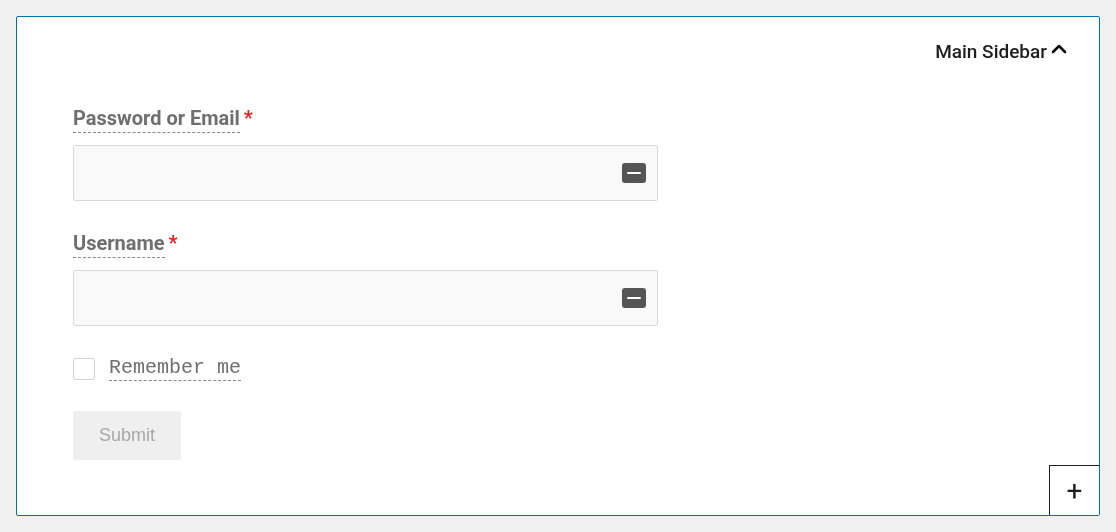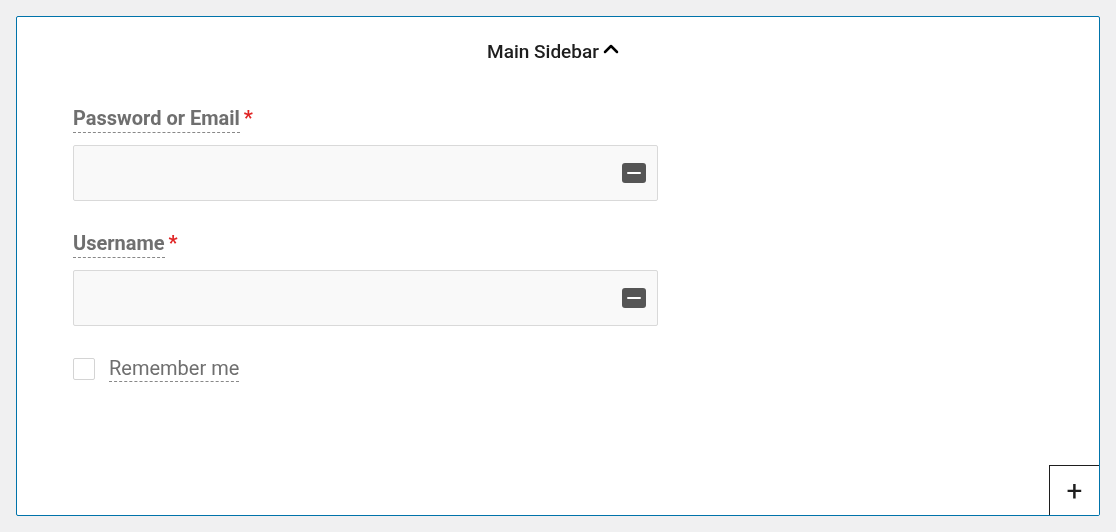--- a/index.html
+++ b/index.html
@@ -18,21 +18,21 @@
     .panel {
       background: #fff;
       border: 1.5px solid #0073aa;
       border-radius: 2px;
       height: 100%;
       position: relative;
       overflow: hidden;
     }
     .panel-header {
       display: flex;
-      justify-content: center;
+      justify-content: flex-end;
       align-items: center;
       padding: 20px 28px 10px 22px;
     }
     .panel-title {
       font-size: 19px;
       font-weight: 500;
       color: #1e1e1e;
     }
     .collapse-icon {
       font-size: 20px;
@@ -95,20 +95,21 @@
       height: 2px;
       background: #fff;
       box-shadow: -4px -4px 0 -1px #fff, 0px -4px 0 -1px #fff, 4px -4px 0 -1px #fff;
       border-radius: 1px;
     }
     .remember-row {
       display: flex;
       align-items: center;
       gap: 14px;
       margin-bottom: 30px;
+      font-family: Liberation Mono, monospace;
     }
     .checkbox {
       width: 22px;
       height: 22px;
       border: 1.5px solid #d4d4d4;
       background: #fff;
       border-radius: 2px;
     }
     .remember-label {
       font-size: 20px;
@@ -178,19 +179,20 @@
         <input type="password" class="text-input" value="" style="">
         <div class="keyboard-icon"></div>
       </div>
     </div>
 
     <div class="remember-row">
       <div class="checkbox"></div>
       <span class="remember-label">Remember me</span>
     </div>
 
+    <button class="submit-btn">Submit</button>
 
   </div>
 
   <div class="add-block-btn">
     <span>+</span>
   </div>
 </div>
 
 </body></html>

